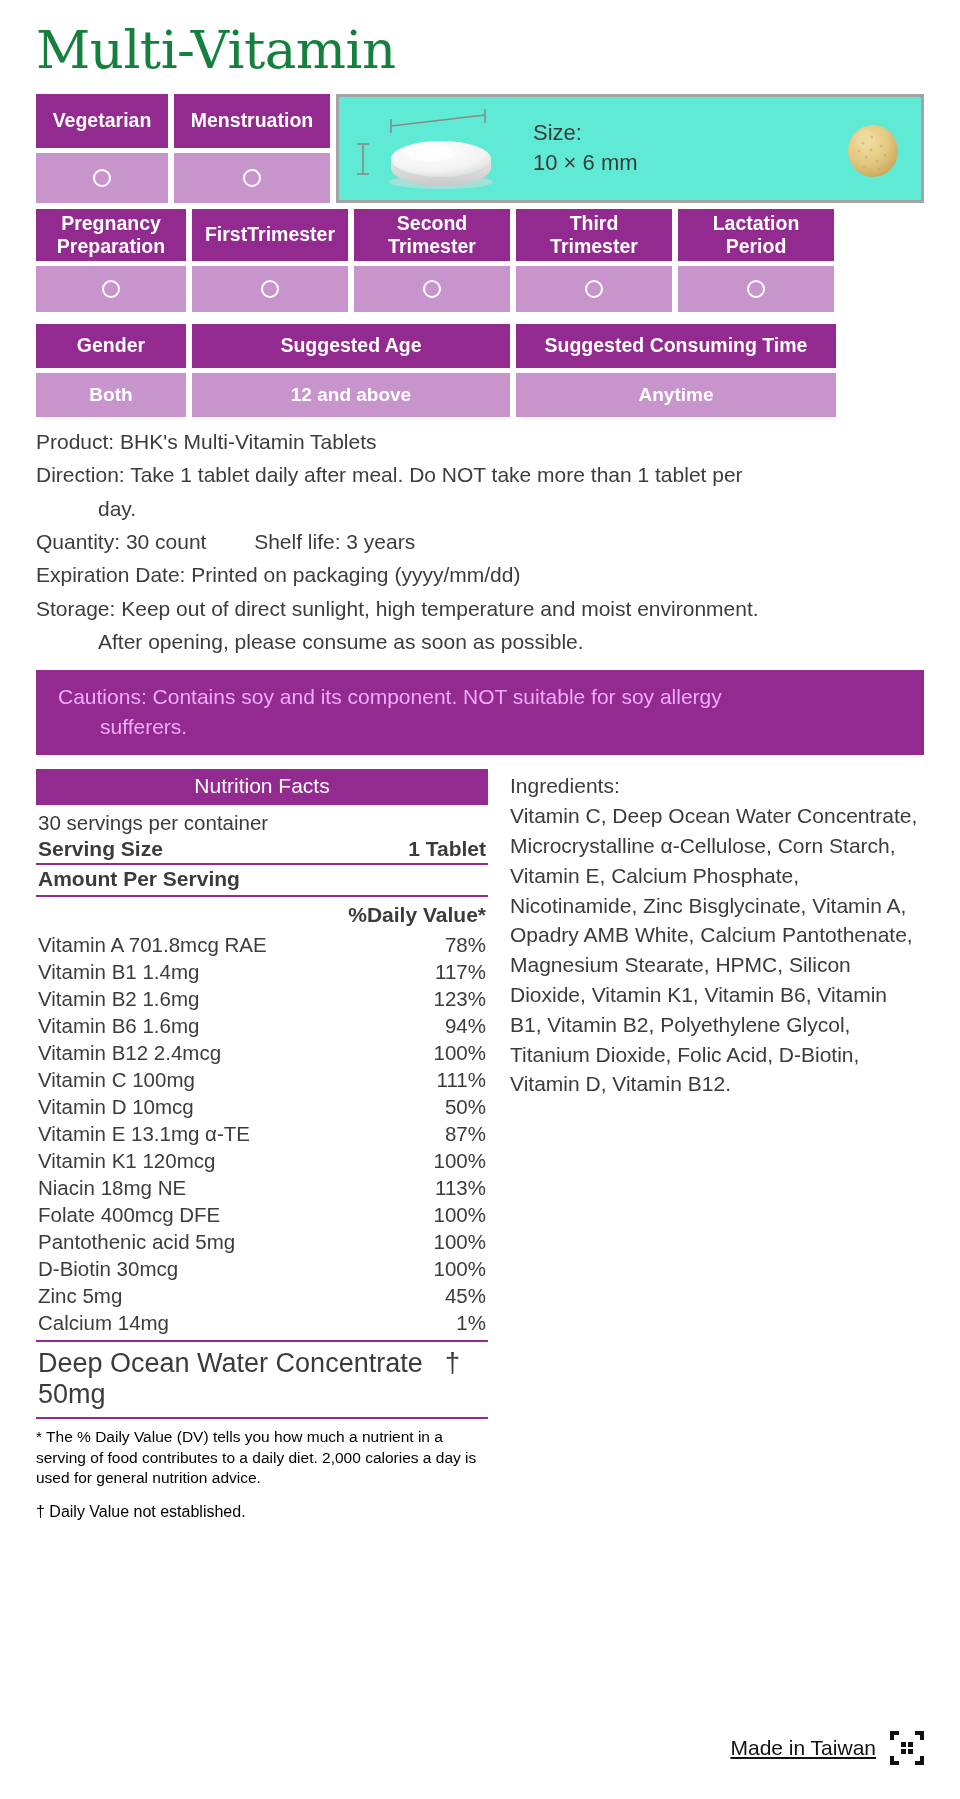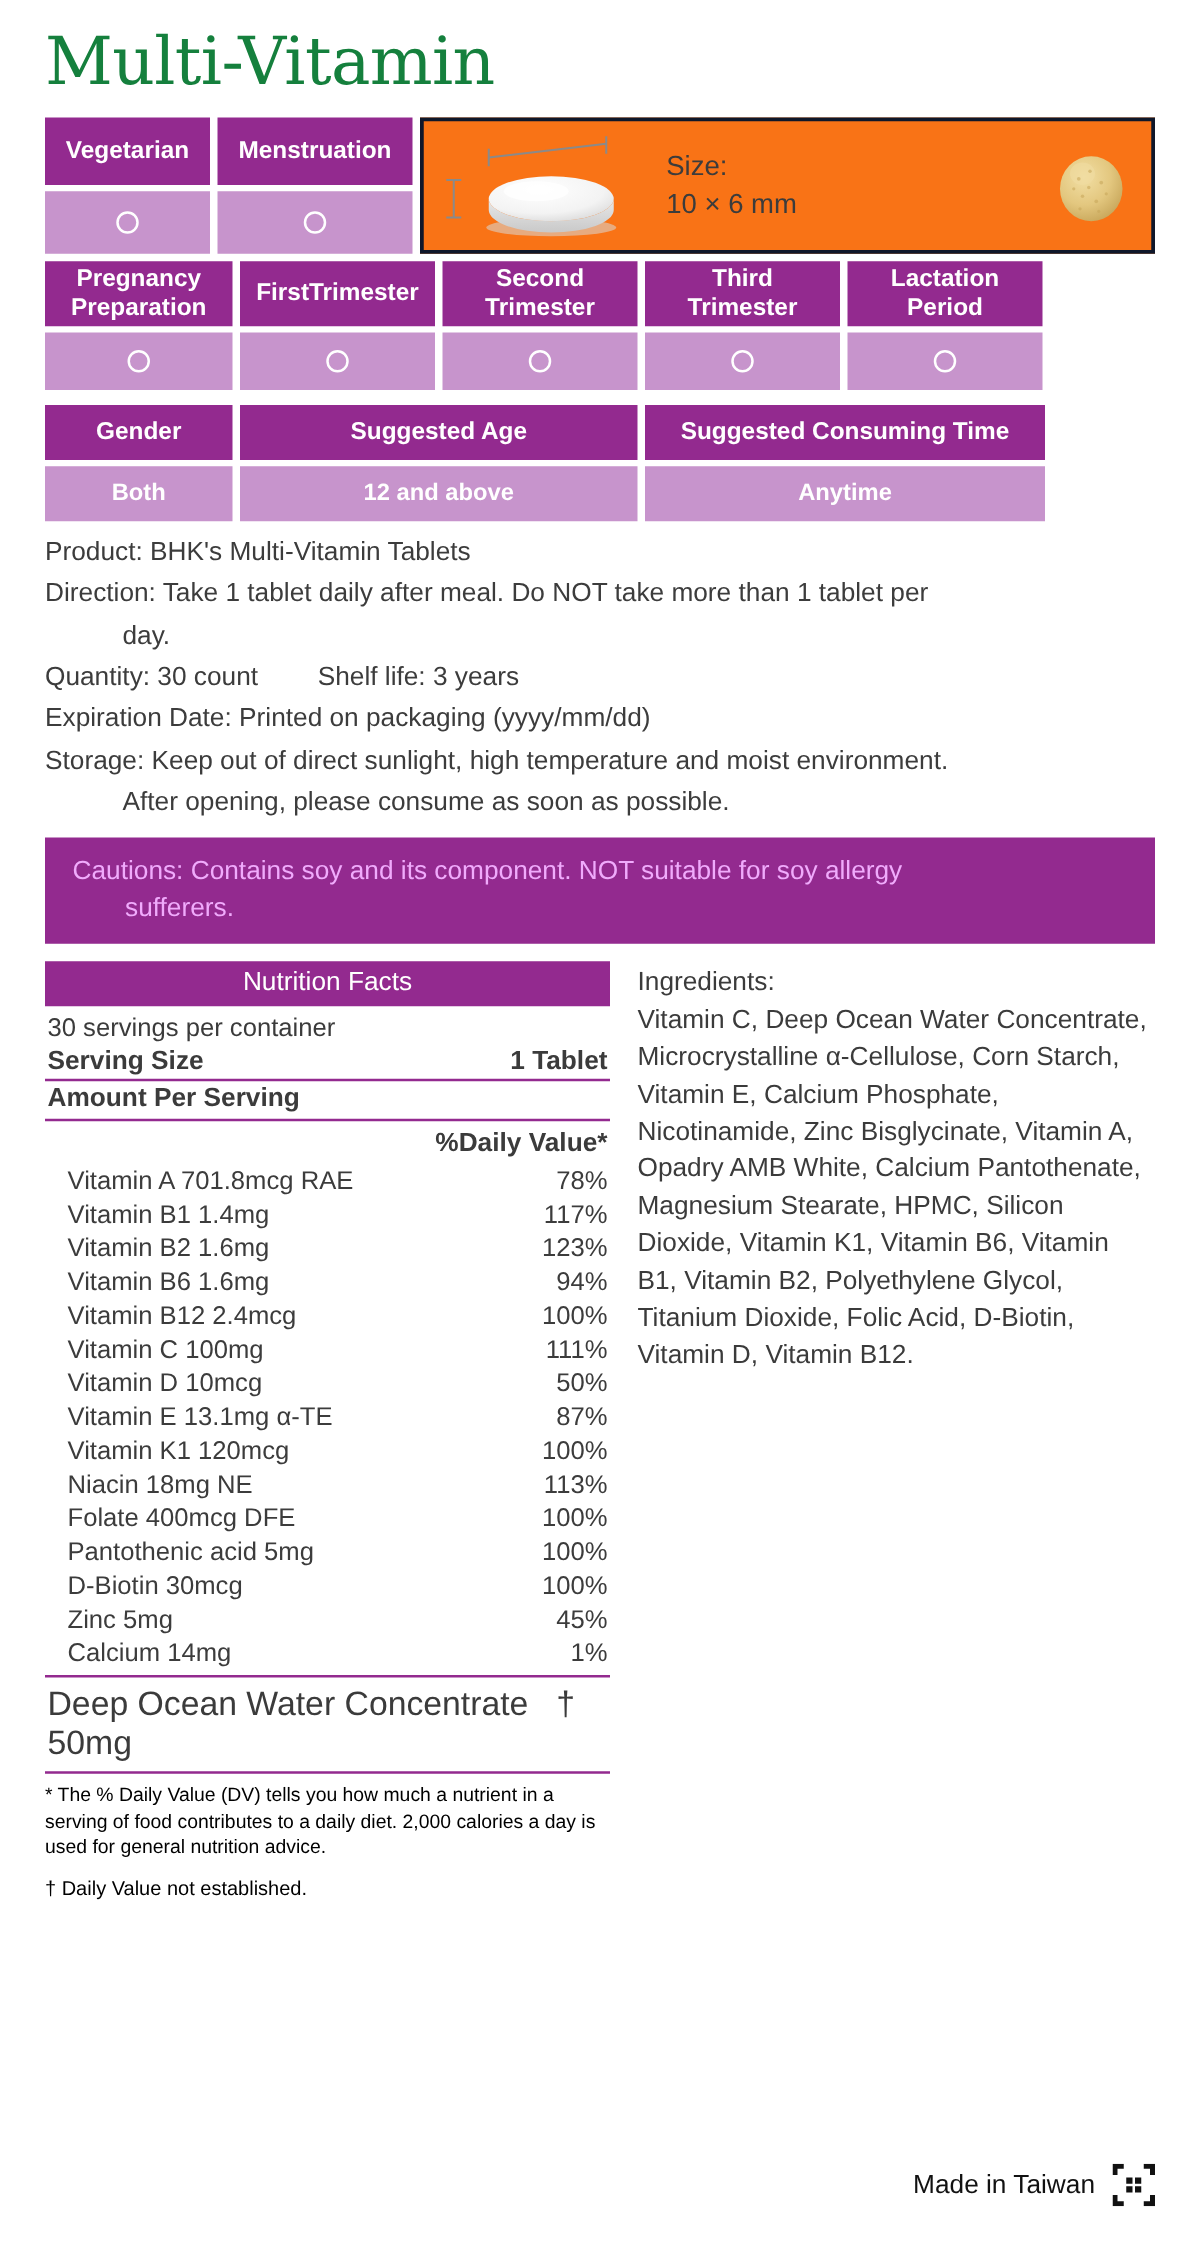--- a/index.html
+++ b/index.html
@@ -60,22 +60,22 @@
   }
   .ring {
     display: inline-block;
     width: 18px; height: 18px;
     border: 2.4px solid #ffffff;
     border-radius: 50%;
   }
 
   
   .size-panel {
-    border: 3px solid #0f172a;
-    background: #f97316;
+    border: 3px solid #a3a3a3;
+    background: #5eead4;
     flex: 1;
     display: flex;
     align-items: center;
     position: relative;
     padding: 6px 10px;
     min-height: 100px;
   }
   .pill-art { position: relative; width: 170px; height: 88px; flex: none; }
   .size-text {
     font-size: 22px;
@@ -144,21 +144,20 @@
     padding: 6px 2px 3px 2px;
   }
   .nf-rows { margin-top: 1px; }
   .nf-row {
     display: flex;
     justify-content: space-between;
     align-items: baseline;
     font-size: 20.5px;
     padding: 1.5px 2px;
     color: #3c3c3c;
-    margin-left: 16px;
   }
   .nf-row .amt { text-align: right; }
   .nf-extra {
     display: flex;
     justify-content: space-between;
     align-items: baseline;
     font-size: 27px;
     padding: 6px 2px 7px 2px;
   }
   .dagger-col { text-align: right; padding-right: 26px; }
@@ -178,21 +177,21 @@
 
   
   .taiwan {
     position: absolute;
     right: 36px;
     bottom: 34px;
     display: flex;
     align-items: center;
     gap: 14px;
   }
-  .taiwan-label { font-size: 21px; color: #111; }
+  .taiwan-label { font-size: 21px; color: #111; text-decoration: underline; }
   .tw-mark { width: 34px; height: 34px; flex: none; }
 </style>
 </head>
 <body>
 
 <div class="page">
 
   <h1 class="title">Multi-Vitamin</h1>
 
   <div class="attr-row">

